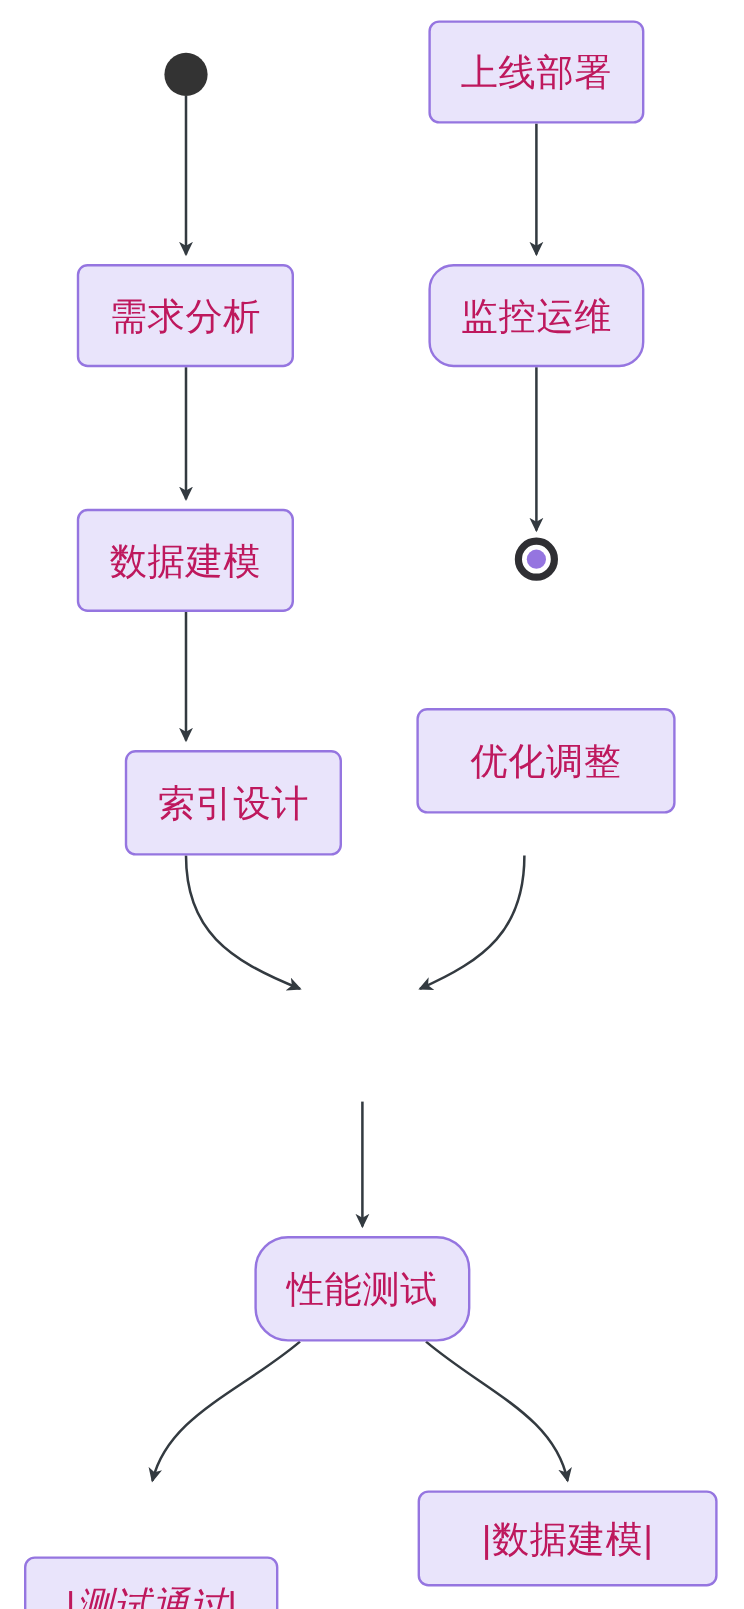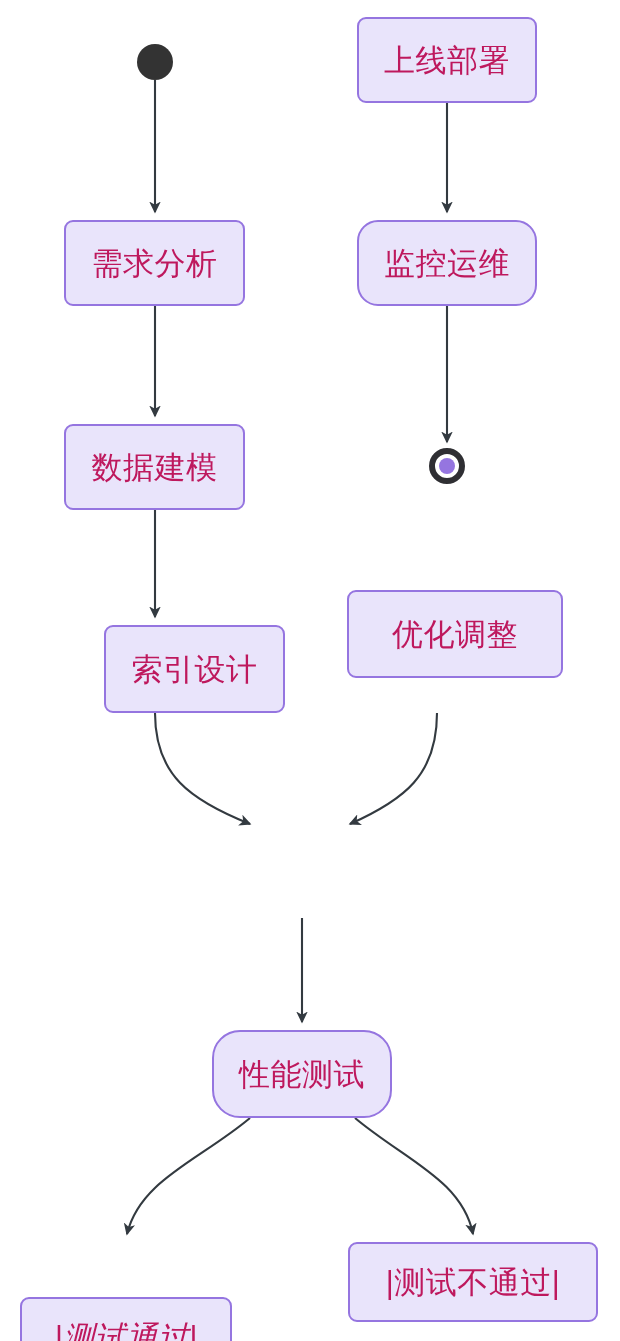--- a/index.html
+++ b/index.html
@@ -133,16 +133,16 @@
 
   <div class="node" style="left:212px; top:1030px; width:180px; height:88px;border-radius:28px;">
     <span class="node-label">性能测试</span>
   </div>
 
   <div class="node" style="left:20px; top:1297px; width:212px; height:80px;font-style:italic;">
     <span class="node-label">|测试通过|</span>
   </div>
 
   <div class="node" style="left:348px; top:1242px; width:250px; height:80px;">
-    <span class="node-label">|测试不通过|</span>
+    <span class="node-label">|数据建模|</span>
   </div>
 
 </div>
 
 </body></html>

